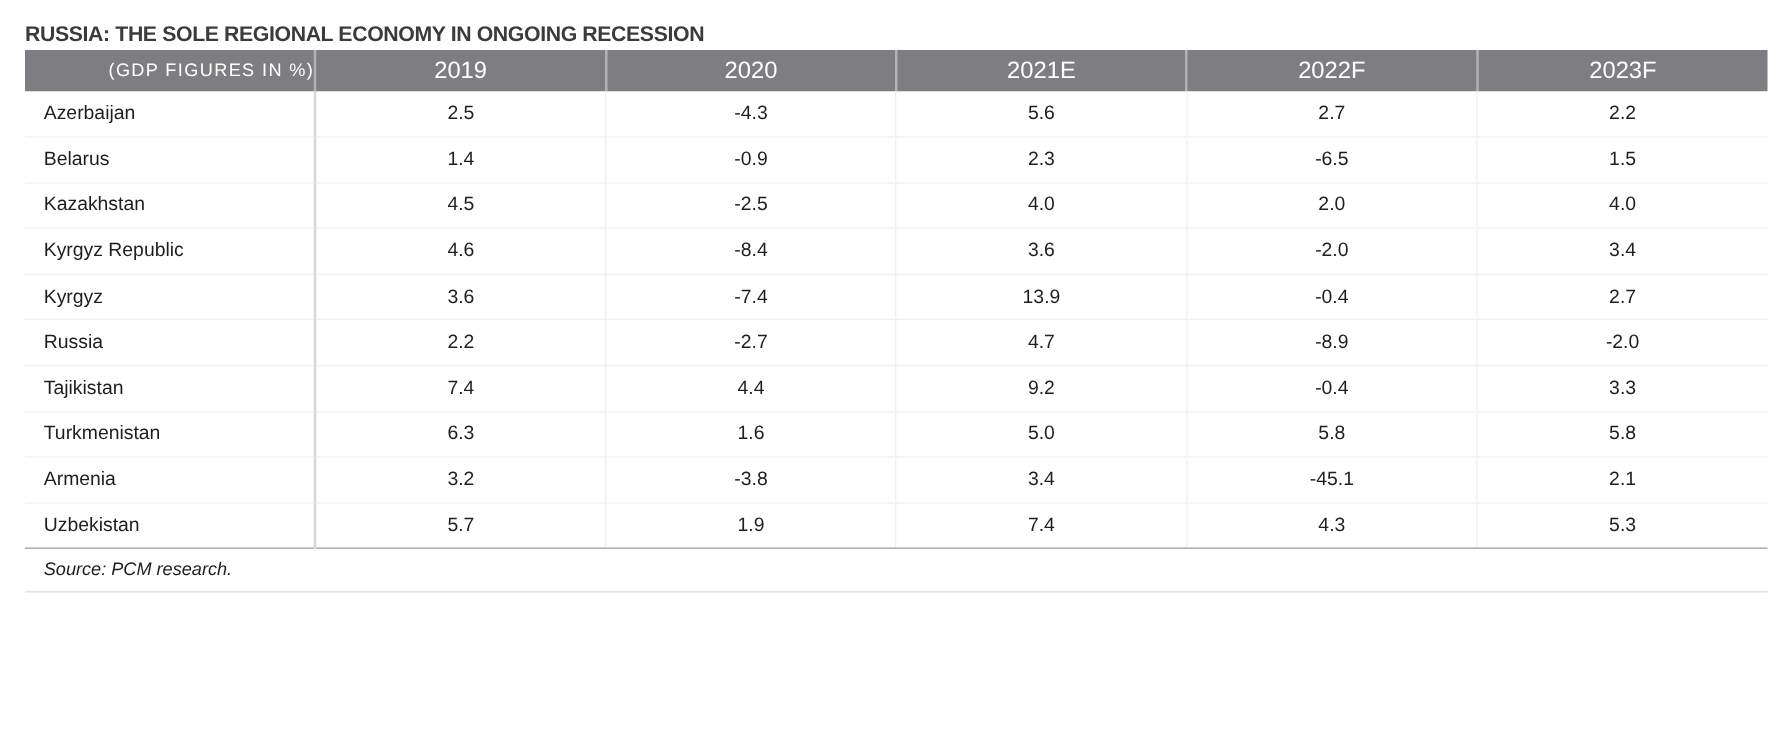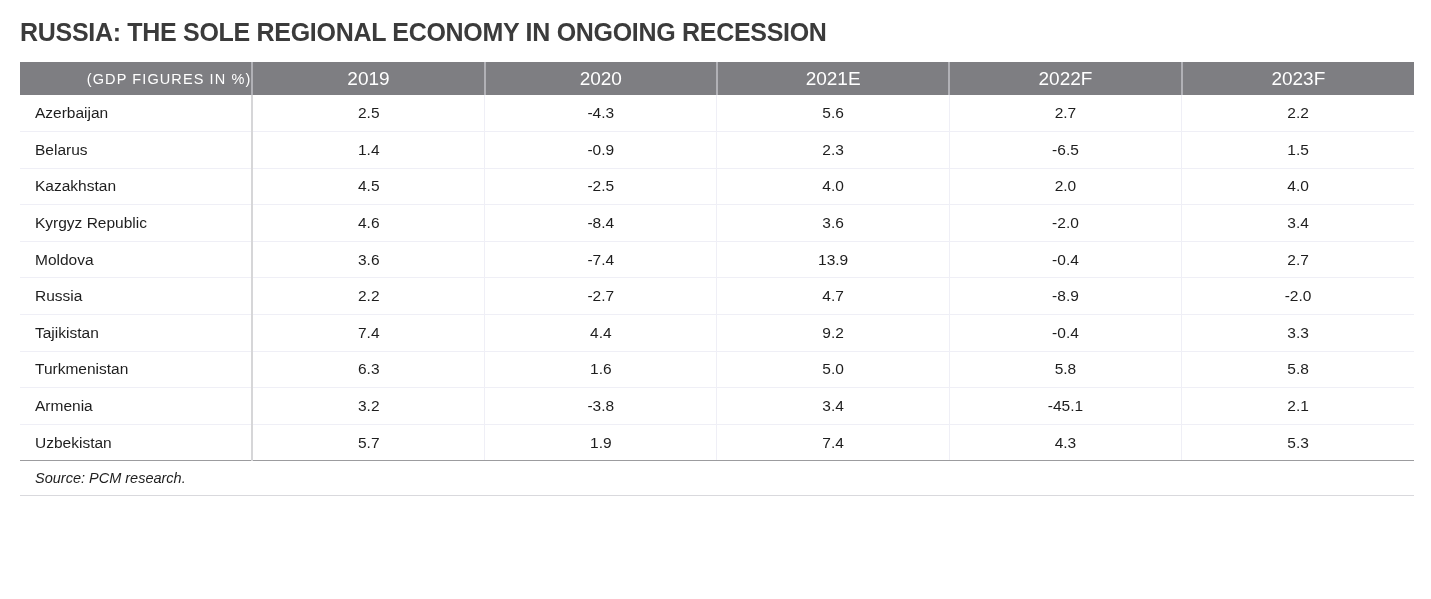--- a/index.html
+++ b/index.html
@@ -4,25 +4,25 @@
 <style>
   * { margin: 0; padding: 0; box-sizing: border-box; }
   html, body {
     width: 1431px; height: 599px;
     background: #ffffff;
     overflow: hidden;
     font-family: "Liberation Sans", sans-serif;
   }
   .page { padding: 18px 17px 0 20px; }
   .page-title {
-    font-size: 25px;
+    font-size: 17px;
     font-weight: bold;
     letter-spacing: -0.3px;
     color: var(--title-text, #3b3b3b);
-    margin-bottom: 15px;
+    margin-bottom: 2px;
     white-space: nowrap;
   }
   table.gdp-table {
     width: 1394px;
     border-collapse: collapse;
     table-layout: fixed;
   }
   table.gdp-table col { width: 16.66%; }
   thead th {
     background: var(--header-bg, #7e7e82);
@@ -131,21 +131,21 @@
   <tr>
     <td>Kyrgyz Republic</td>
     <td>4.6</td>
     <td>-8.4</td>
     <td>3.6</td>
     <td>-2.0</td>
     <td>3.4</td>
   </tr>
 
   <tr>
-    <td>Moldova</td>
+    <td>Kyrgyz</td>
     <td>3.6</td>
     <td>-7.4</td>
     <td>13.9</td>
     <td>-0.4</td>
     <td>2.7</td>
   </tr>
 
   <tr>
     <td>Russia</td>
     <td>2.2</td>

